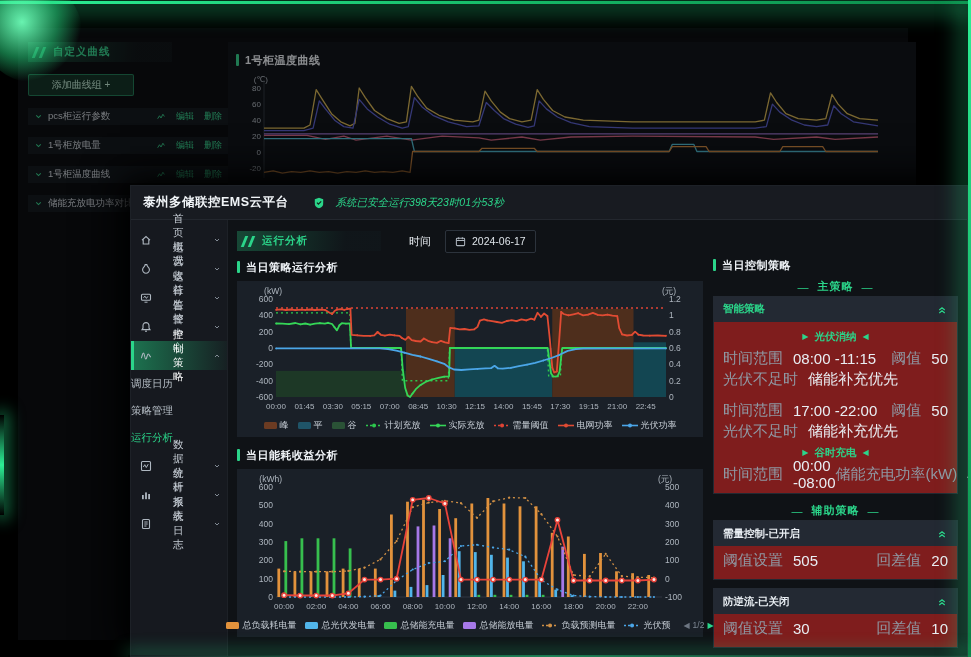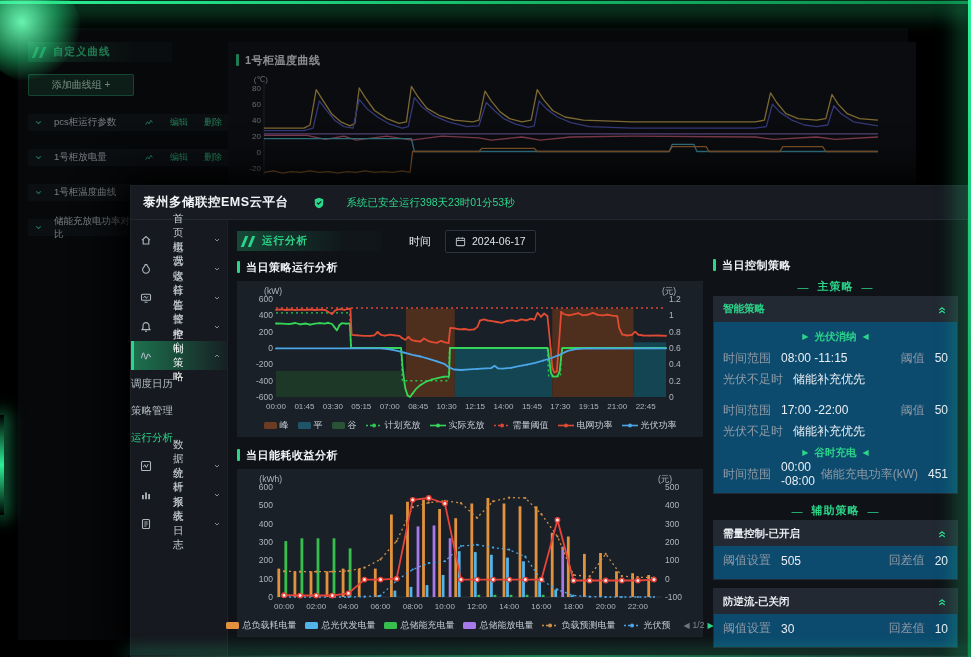--- a/index.html
+++ b/index.html
@@ -27,40 +27,40 @@
   .bg-window{position:absolute;left:18px;top:28px;width:890px;height:612px;background:#0b0e12;
     filter:brightness(.58) saturate(.9);z-index:1;}
   .bg-left{position:absolute;left:10px;top:14px;width:200px;}
   .banner{height:20px;display:flex;align-items:center;gap:4px;padding:0 10px 0 6px;
     background:linear-gradient(95deg,rgba(43,213,138,.28),rgba(16,22,26,.92) 75%);
     width:max-content;min-width:128px;}
   .slash{width:3px;height:11px;background:#2bd58a;transform:skewX(-22deg);display:inline-block;}
   .banner-label{color:#2bd58a;font-size:10.5px;font-weight:bold;letter-spacing:1px;margin-left:5px;}
   .add-btn{margin-top:12px;height:20px;width:104px;display:flex;align-items:center;justify-content:center;
     background:#123528;border:1px solid rgba(43,213,138,.45);color:#bfe9d4;font-size:10px;border-radius:2px;cursor:pointer;}
-  .curve-row{margin-top:18px;height:17px;background:#151a20;display:flex;align-items:center;gap:11px;
+  .curve-row{margin-top:12px;height:17px;background:#151a20;display:flex;align-items:center;gap:5px;
     padding:0 6px;font-size:9.5px;color:#ccd3da;}
   .curve-row .grow{flex:1;}
   .crv-act{color:#2bd58a;font-size:9px;margin-left:5px;cursor:pointer;text-align:center;}
   .bg-chart-panel{position:absolute;left:210px;top:14px;width:672px;height:580px;background:#11151b;padding:6px 8px;}
   .bg-sec-head{display:flex;align-items:center;gap:6px;}
 
   
   .sec-title{display:flex;align-items:center;gap:6px;height:20px;margin:2px 0 4px;}
   .sec-bar{width:3px;height:12px;background:#2bd58a;border-radius:1px;}
   .sec-text{color:#eef2f6;font-size:11px;font-weight:bold;letter-spacing:.5px;}
 
   
   .fg-window{position:absolute;left:130px;top:185px;width:838px;height:472px;background:#12151a;z-index:10;
     box-shadow:-10px -8px 36px rgba(0,0,0,.9),0 0 26px rgba(0,0,0,.8);display:flex;flex-direction:column;
     border:1px solid #1d2127;box-sizing:border-box;}
   .topbar{height:33px;flex:0 0 33px;display:flex;align-items:center;padding:0 12px;gap:10px;
     background:#181b21;border-bottom:1px solid #23272e;}
   .app-title{color:#f1f5f8;font-size:12.5px;font-weight:bold;letter-spacing:.5px;margin-right:14px;}
-  .safe-run{display:flex;align-items:center;gap:22px;color:#2bd58a;font-size:10.5px;}
+  .safe-run{display:flex;align-items:center;gap:11px;color:#2bd58a;font-size:10.5px;font-style:italic;}
   .topbar-right{margin-left:auto;display:flex;align-items:center;gap:8px;min-width:0;}
   .alarm-wrap{display:flex;align-items:center;gap:4px;max-width:252px;overflow:hidden;}
   .alarm-text{color:#e23b2e;font-size:10.5px;white-space:nowrap;}
   .user-wrap{display:flex;align-items:center;gap:5px;color:#ccd3da;font-size:10.5px;flex:0 0 auto;}
 
   .fg-body{flex:1;display:flex;min-height:0;}
   .sidenav{width:96px;flex:0 0 96px;background:#16191f;padding-top:5px;border-right:1px solid #1d2127;}
   .nav-item{height:29px;display:flex;align-items:center;gap:21px;padding:0 6px 0 9px;color:#c6cdd5;
     font-size:10.5px;cursor:pointer;position:relative;}
   .nav-item .nico{display:flex;color:#aeb7c0;}
@@ -86,31 +86,31 @@
   .band-swatch{width:13px;height:7px;border-radius:1.5px;display:inline-block;}
   .pager{display:flex;align-items:center;gap:3px;margin-left:4px;}
   .pg-prev{color:#6d7682;font-size:8px;cursor:pointer;}
   .pg-label{color:#7d8793;font-size:8.5px;}
   .pg-next{color:#2bd58a;font-size:8px;cursor:pointer;}
 
   .right-col{flex:1;display:flex;flex-direction:column;min-width:0;}
   .divider-line{display:flex;align-items:center;justify-content:center;gap:8px;color:#2bd58a;
     font-size:11px;font-weight:bold;height:22px;letter-spacing:1px;}
   .divider-line .dash{font-weight:normal;}
-  .card{background:#0c4a6e;border:1px solid #232932;margin-bottom:8px;}
+  .card{background:#7f1d1d;border:1px solid #232932;margin-bottom:8px;}
   .card-head{height:25px;display:flex;align-items:center;justify-content:space-between;
     padding:0 9px;background:#232933;}
   .card-title{font-size:10.5px;font-weight:bold;color:#e8edf2;}
   .card-title.green{color:#2bd58a;}
   .collapse-btn{display:flex;cursor:pointer;}
   .card-body{padding:4px 9px 8px;}
   .marker-line{display:flex;align-items:center;justify-content:center;gap:6px;color:#2bd58a;
     font-size:10.5px;font-weight:bold;height:22px;}
   .marker-line .tri{font-size:8px;}
-  .prow{display:flex;align-items:center;height:21px;font-size:12px;}
+  .prow{display:flex;align-items:center;height:21px;font-size:15px;}
   .prow.sp{margin-top:10px;}
   .plabel{color:#8f99a4;flex:0 0 auto;}
   .pval{color:#e9eef3;margin-left:10px;}
   .pgrow{flex:1;}
   svg text{font-family:"Liberation Sans","DejaVu Sans",sans-serif;}
 </style>
 </head>
 <body>
 
 <div class="stage">

